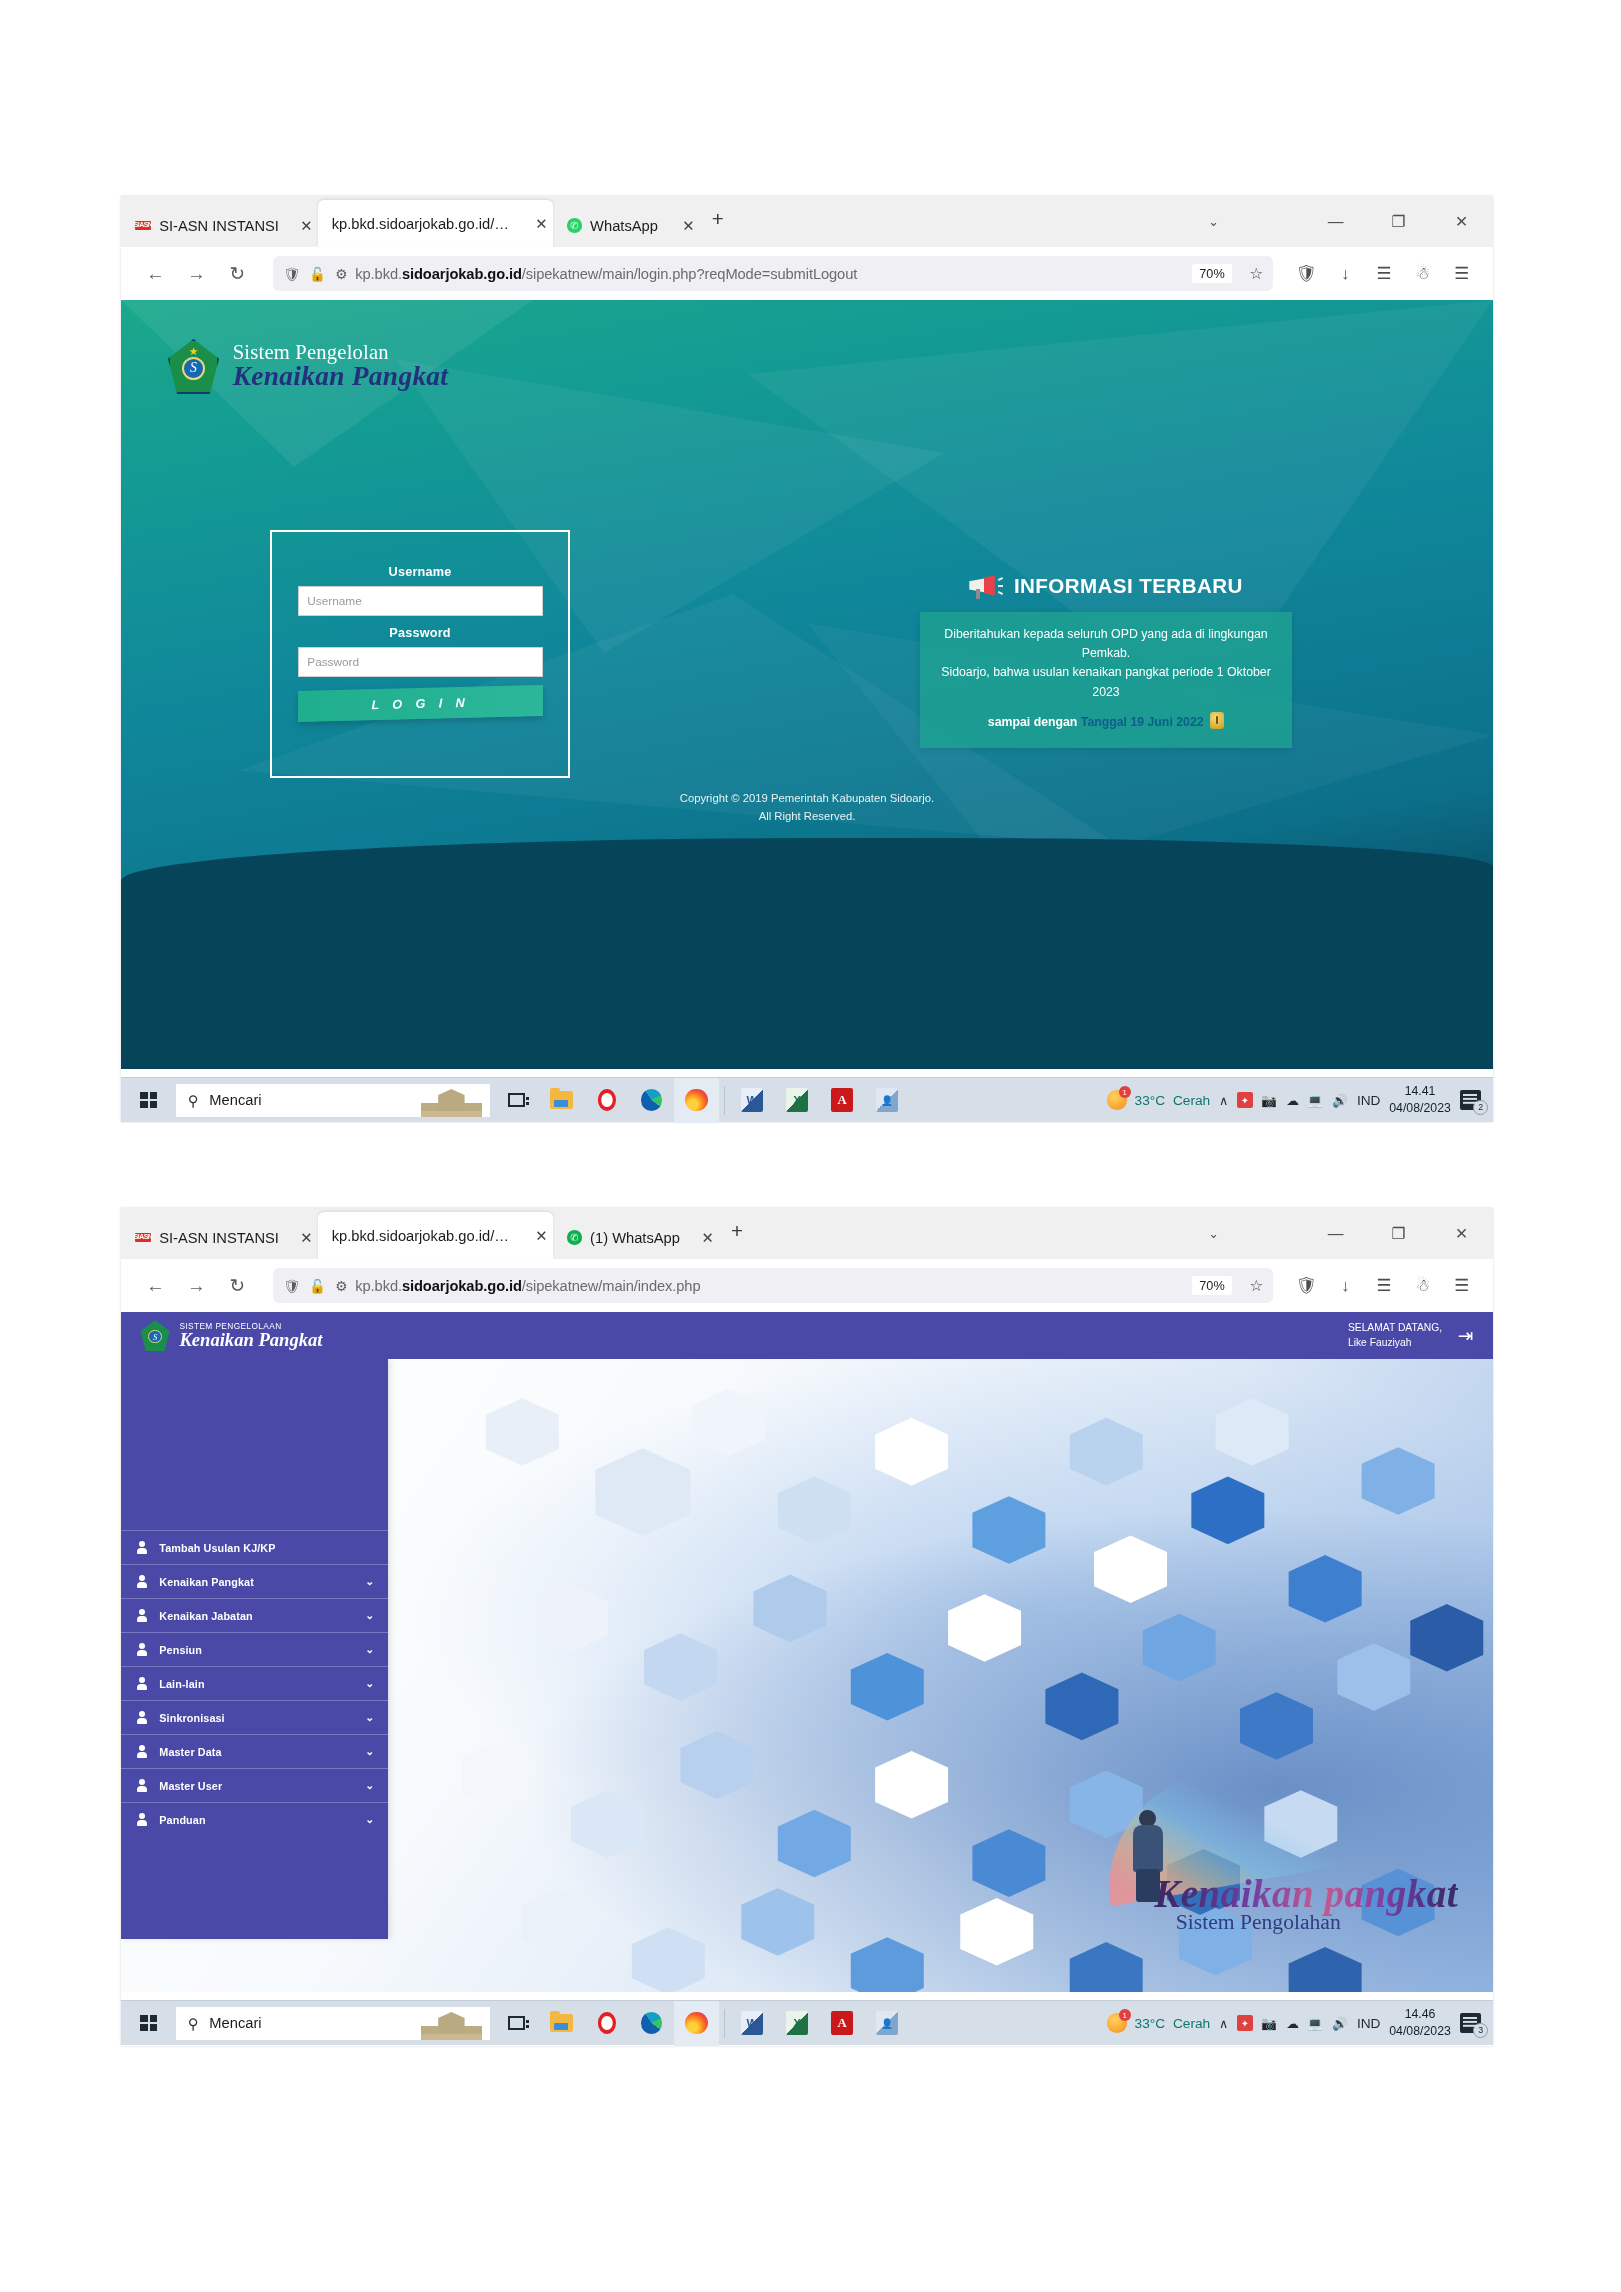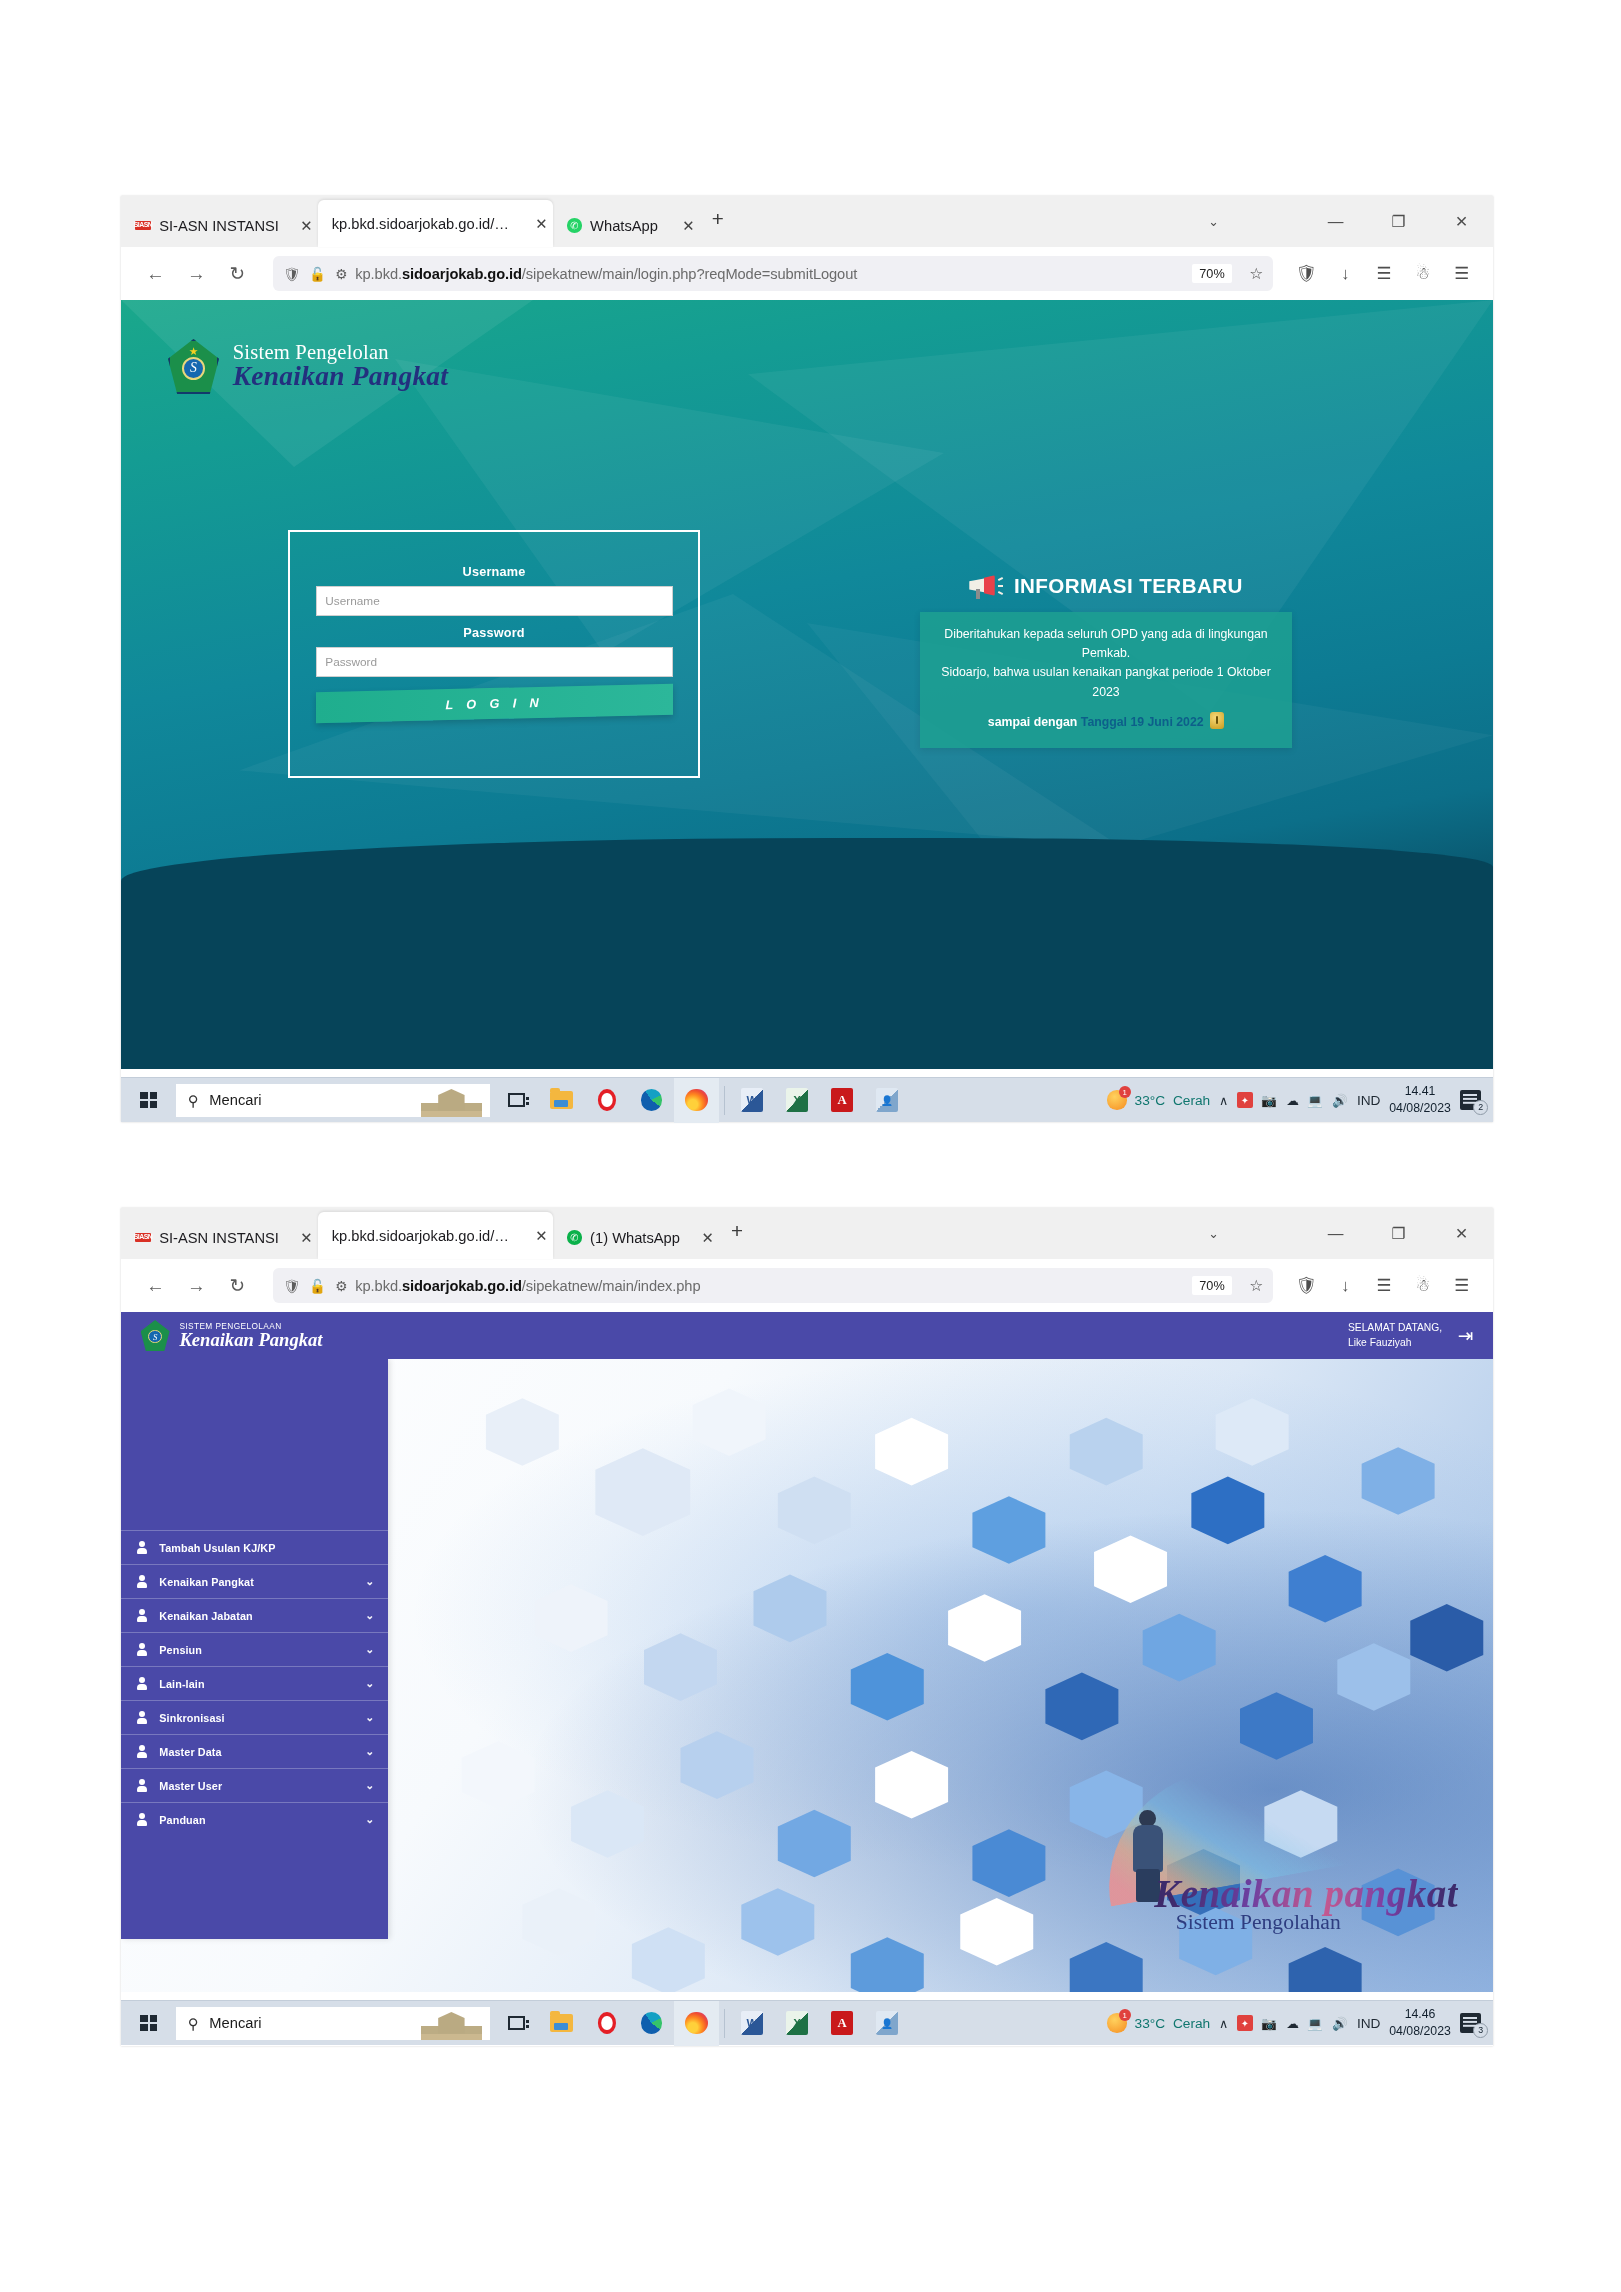--- a/index.html
+++ b/index.html
@@ -140,22 +140,22 @@
   .brand-text .line1 {
     color: #ffffff; font-size: 20.6px;
     font-family: "Liberation Serif", serif; letter-spacing: 0.2px;
   }
   .brand-text .line2 {
     color: #23307e; font-size: 27.4px; font-style: italic; font-weight: bold;
     font-family: "Liberation Serif", serif; margin-top: -3.9px; letter-spacing: 0.3px;
   }
 
   .login-box {
-    position: absolute; left: 167px; top: 230px;
-    width: 412px; height: 248px;
+    position: absolute; left: 149px; top: 230px;
+    width: 300px; height: 248px;
     border: 2px solid #ffffff;
     padding: 33px 25.5px 0 25.5px;
   }
   .fld-label {
     text-align: center; color: #ffffff; font-size: 12.7px;
     font-weight: bold; margin-bottom: 6.9px; letter-spacing: 0.2px;
   }
   .fld-input {
     width: 100%; height: 30px; background: #ffffff;
     border: 1px solid #cfcfcf; padding: 0 8.8px;
@@ -565,20 +565,24 @@
         <span class="info-title">INFORMASI TERBARU</span>
       </div>
       <div class="info-card">
         <p>Diberitahukan kepada seluruh OPD yang ada di lingkungan Pemkab.</p>
         <p>Sidoarjo, bahwa usulan kenaikan pangkat periode 1 Oktober 2023</p>
         <p class="bottomline"><span>sampai dengan </span><span class="hl">Tanggal 19 Juni 2022</span><span class="lock-badge"></span></p>
       </div>
     </div>
 
     <div class="footer-wave"></div>
+    <div class="copyright">
+      <div>Copyright © 2019 Pemerintah Kabupaten Sidoarjo.</div>
+      <div>All Right Reserved.</div>
+    </div>
   </div>
 </div>
 
 <div class="taskbar" id="taskbar-login">
   <div class="tb-start">
     <span class="winlogo">
         <i></i>
         <i></i>
         <i></i>
         <i></i>

